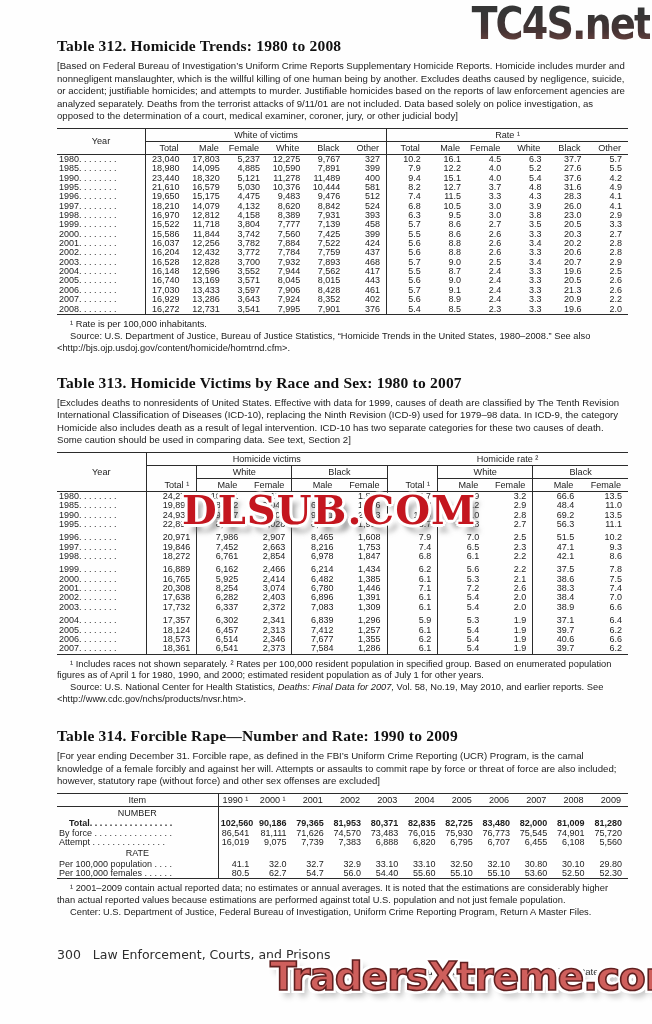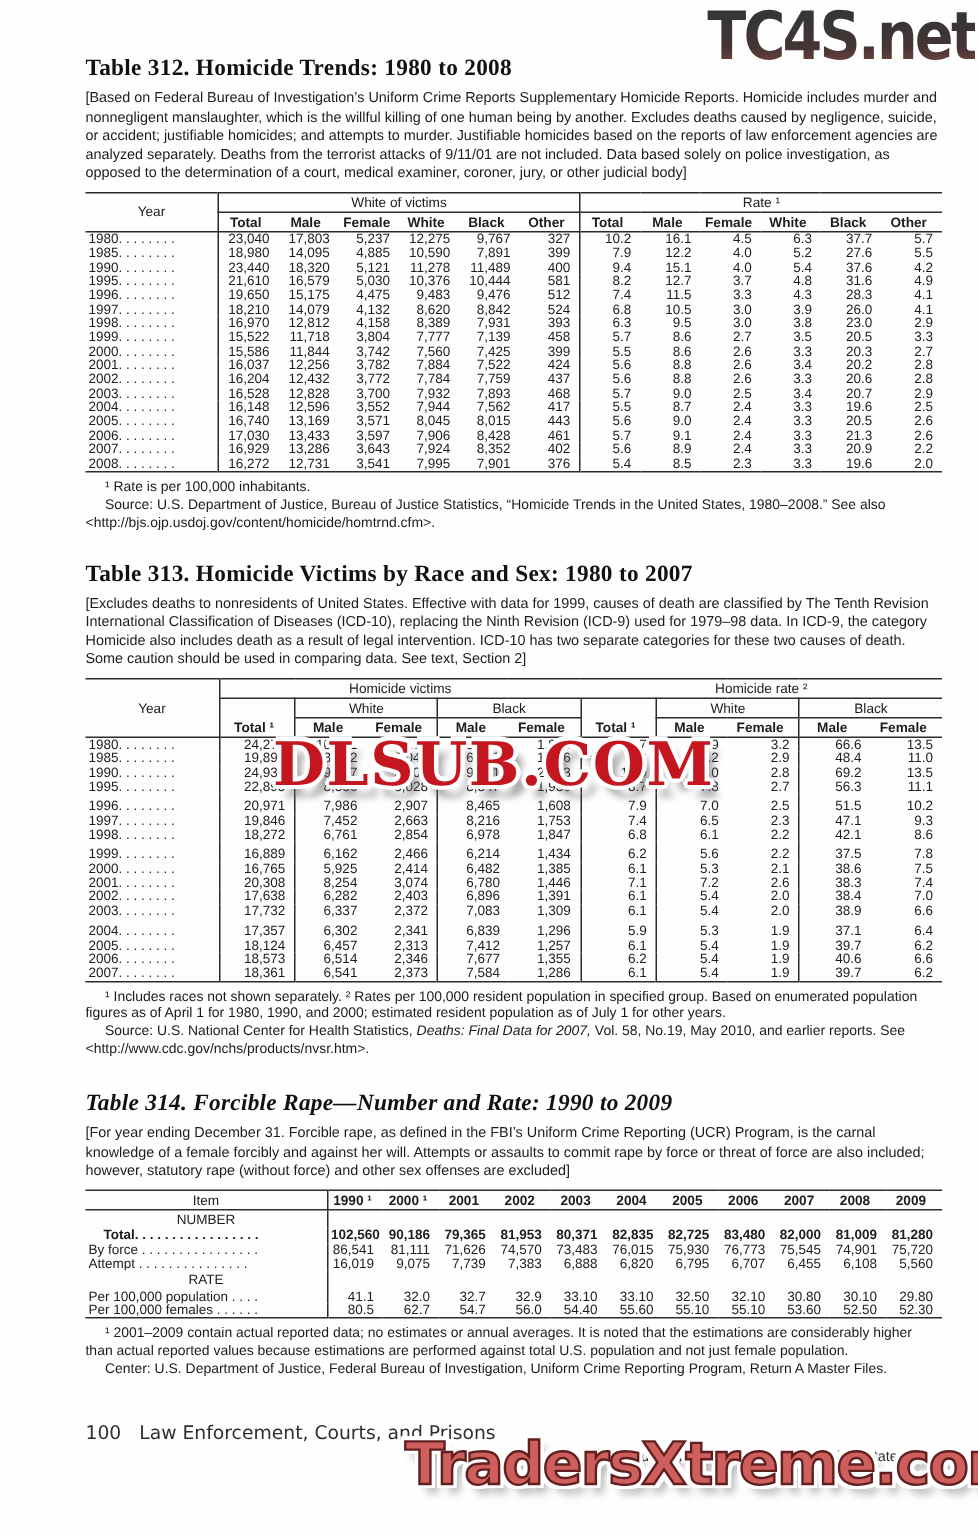--- a/index.html
+++ b/index.html
@@ -4,30 +4,30 @@
 <style>
   html,body{margin:0;padding:0;background:#ffffff;}
   .page{position:relative;width:652px;height:1024px;background:#fefefe;overflow:hidden;
         font-family:"Liberation Sans",sans-serif;color:#1a1a1a;}
   .content{position:absolute;left:57px;top:0;width:571px;}
 
   h2.tbl-title{font-family:"Liberation Serif",serif;font-weight:bold;font-size:15.5px;
         letter-spacing:.2px;color:#111;margin:0 0 5px 0;}
   #t312-title{margin-top:37px;}
   #t313-title{margin-top:19px;}
-  #t314-title{margin-top:21px;font-style:italic;}
+  #t314-title{margin-top:21px;}
   p.note{font-size:9.6px;line-height:1.31;margin:0 0 5px 0;color:#1c1c1c;}
 
   table.tbl{border-collapse:collapse;width:100%;table-layout:fixed;margin-top:2px;
         border-top:1.2px solid #2b2b2b;border-bottom:1.6px solid #2b2b2b;}
   .tbl th{font-weight:normal;font-size:9.1px;padding:1px 3px;vertical-align:bottom;text-align:center;color:#1c1c1c;}
   .tbl td{font-size:9px;line-height:1.04;padding:0 6px 0 2px;color:#1c1c1c;}
   .tbl td.num{text-align:right;white-space:nowrap;}
   .tbl td.year,.tbl td.item{text-align:left;white-space:nowrap;overflow:hidden;}
-  .tbl th.num-h{padding-right:7px;font-weight:bold;}
+  .tbl th.num-h{text-align:right;padding-right:7px;}
   .tbl th.year-h{vertical-align:middle;text-align:center;}
   .br{border-right:1px solid #2b2b2b;}
   .bb{border-bottom:1px solid #2b2b2b;}
   .hb{border-bottom:1px solid #2b2b2b;}
   .tbl tbody{border-top:1px solid #2b2b2b;}
   tr.gap td{padding-top:4px;}
   .bold{font-weight:bold;}
   td.indent{padding-left:12px;}
   td.subhead{text-align:center;padding:2px 0 1px;}
   #t312 tbody td:nth-child(1),#t312 tbody td:nth-child(7){border-right:1px solid #2b2b2b;}
@@ -728,20 +728,20 @@
         </tbody>
     </table>
 
     <div class="fn">
       <p>¹ 2001–2009 contain actual reported data; no estimates or annual averages. It is noted that the estimations are considerably higher than actual reported values because estimations are performed against total U.S. population and not just female population.</p>
       <p>Center: U.S. Department of Justice, Federal Bureau of Investigation, Uniform Crime Reporting Program, Return A Master Files.</p>
     </div>
   </div>
 
   <div class="footer-left">
-    <span class="pgnum">100</span><span>Law Enforcement, Courts, and Prisons</span>
+    <span class="pgnum">300</span><span>Law Enforcement, Courts, and Prisons</span>
   </div>
   <div class="credit">U.S. Census Bureau, Statistical Abstract of the United States: 2012</div>
 
   <div class="wm-top">TC4S.net</div>
   <div class="wm-mid">DLSUB.COM</div>
   <div class="wm-bottom">TradersXtreme.com</div>
 </div>
 
 </body></html>

